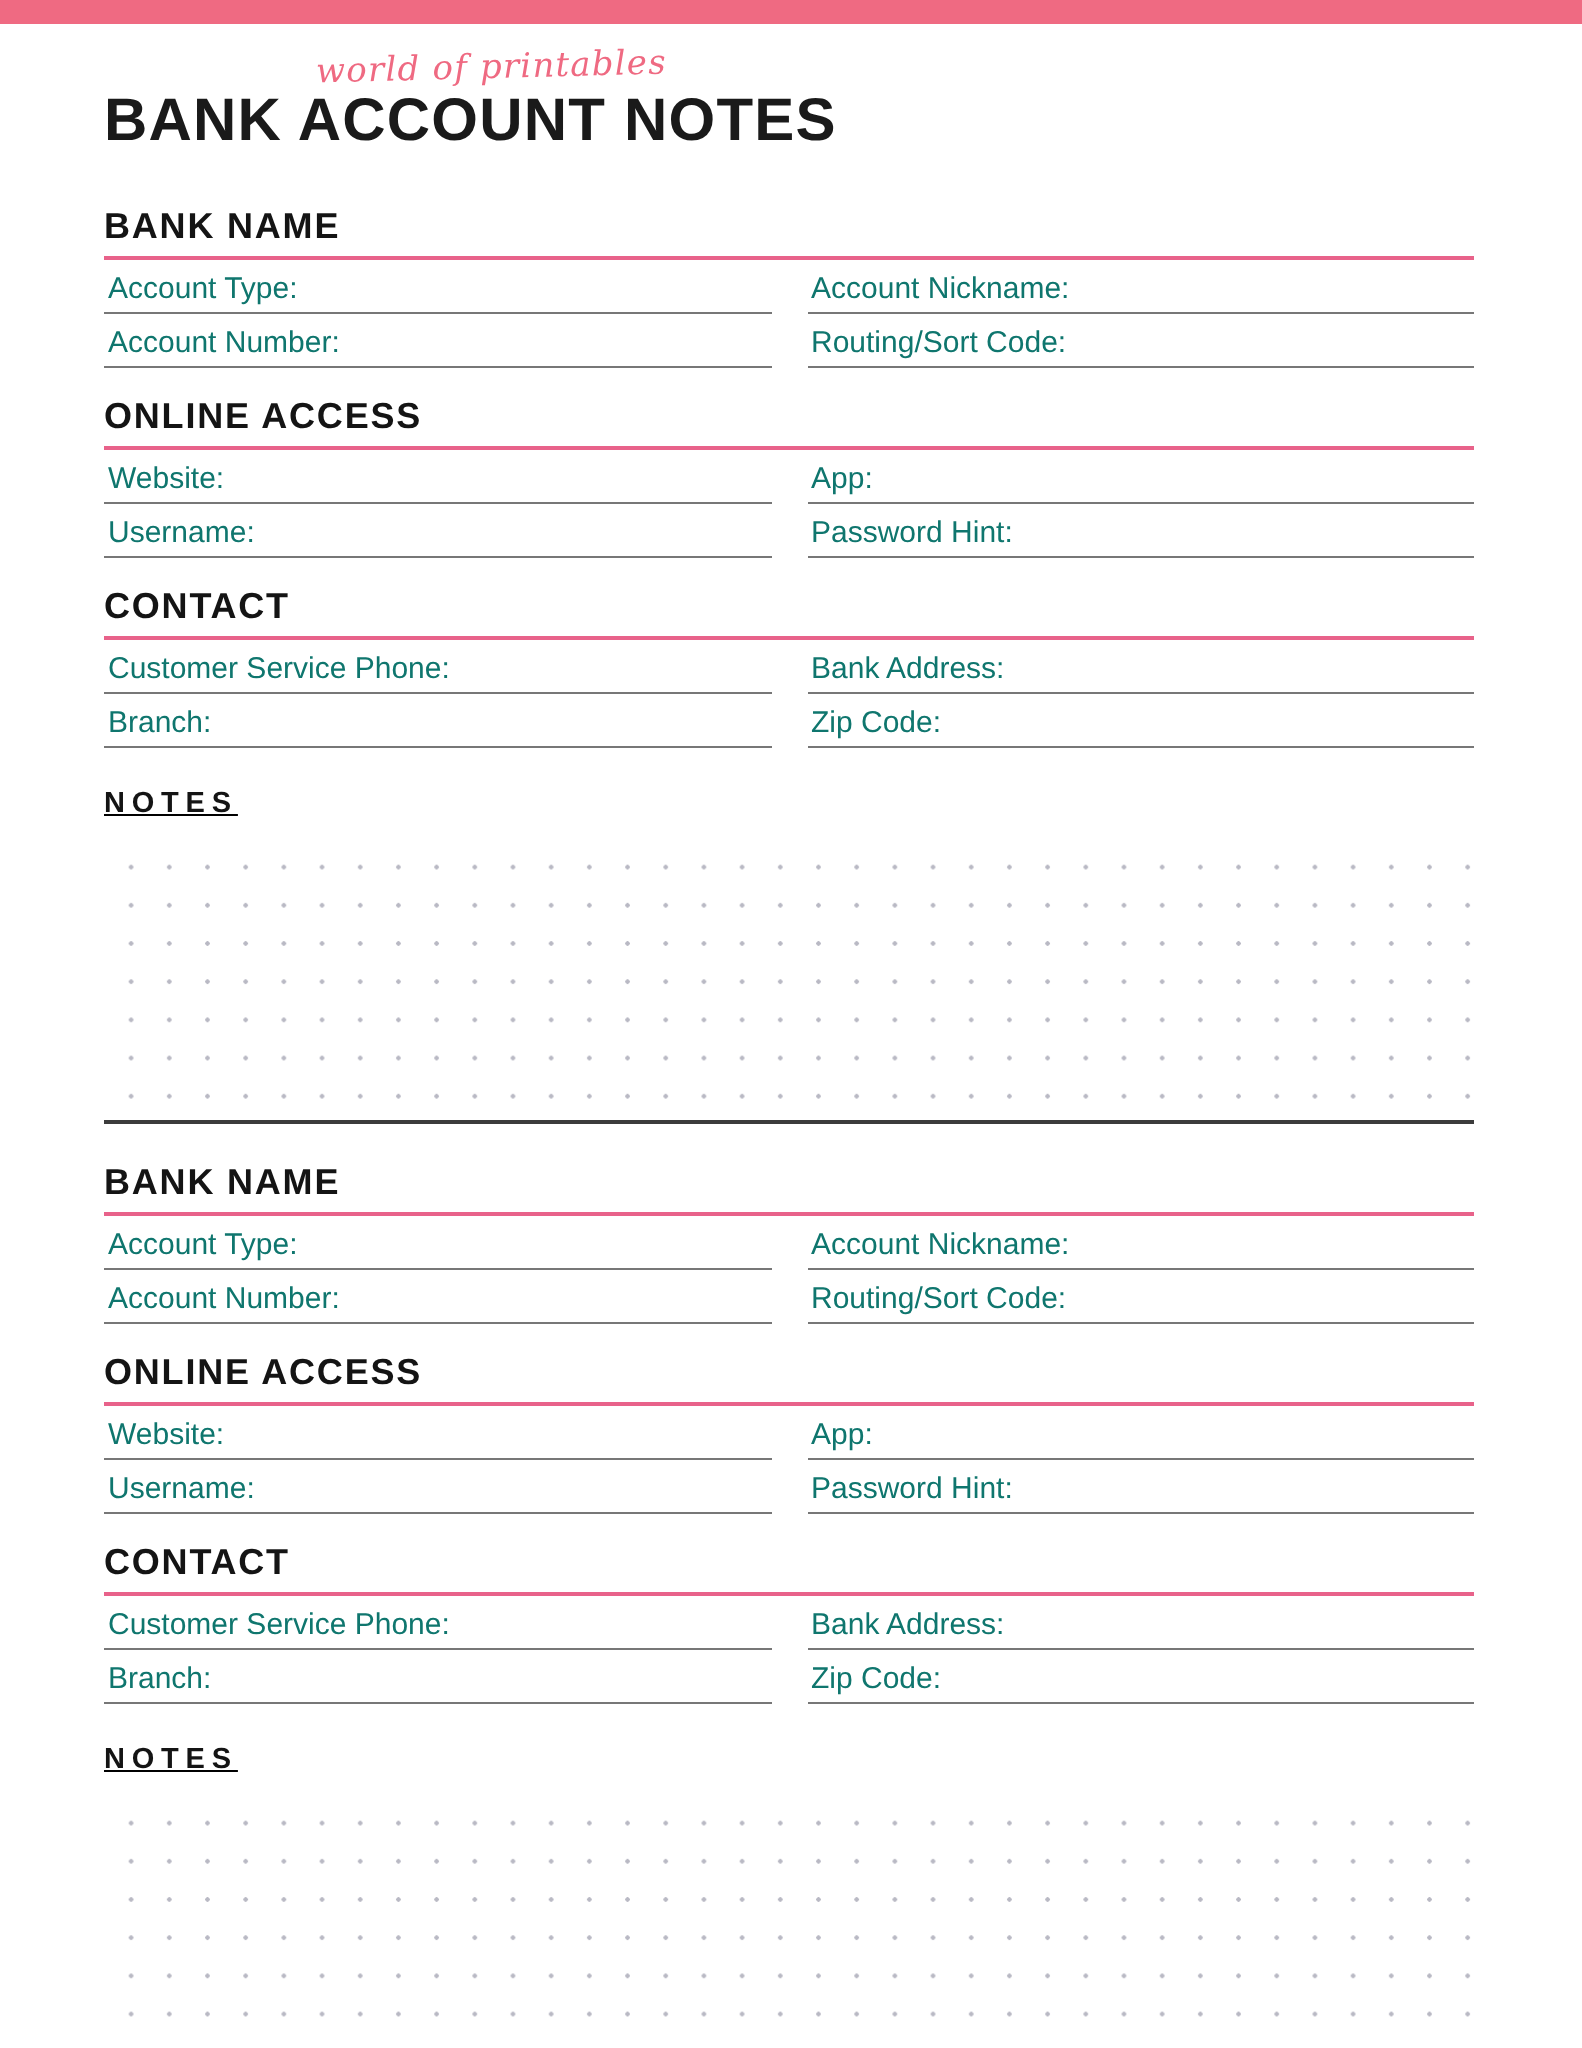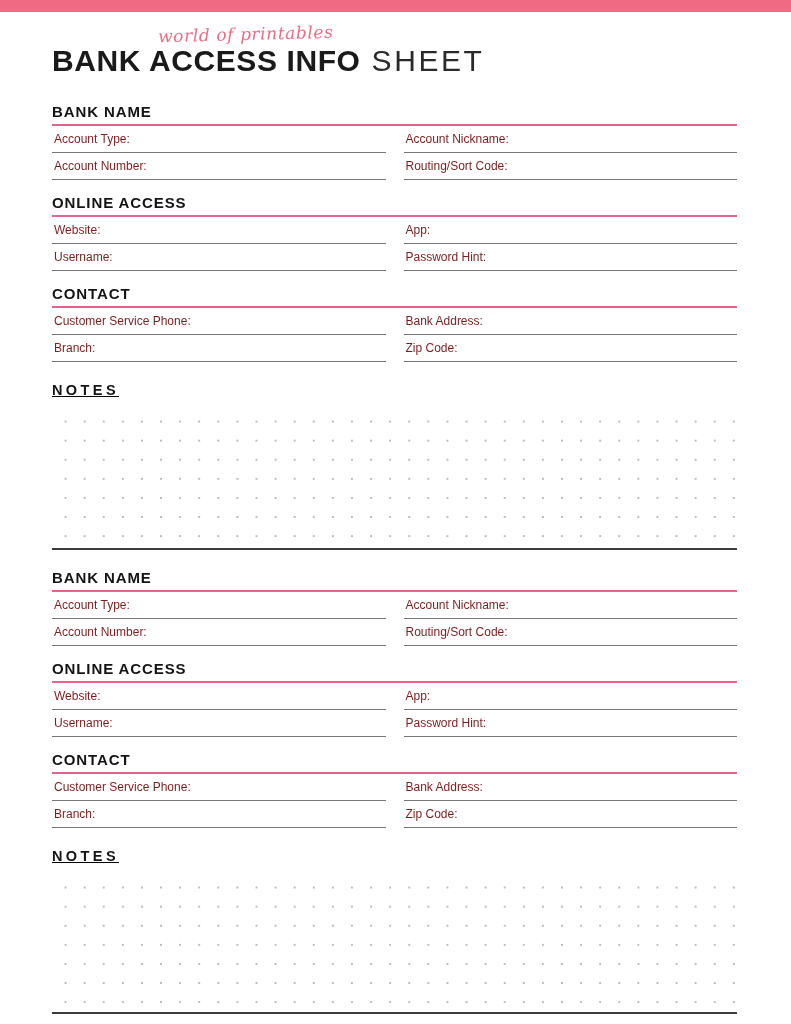--- a/index.html
+++ b/index.html
@@ -72,21 +72,21 @@
     font-weight: 300;
     color: #2a2a2a;
     letter-spacing: 2.6px;
   }
 
   
   .section { margin-top: 14px; }
   .section.first { margin-top: 19px; }
 
   .section-title {
-    font-size: 15px;
+    font-size: 18px;
     font-weight: 700;
     color: #141414;
     letter-spacing: 0.9px;
     padding-bottom: 4px;
   }
   .section-rule {
     height: 2px;
     background: #e8628a;
     width: 100%;
   }
@@ -99,22 +99,22 @@
   .field {
     flex: 1 1 0;
     position: relative;
     height: 27px;
     border-bottom: 1px solid #777777;
   }
   .field-label {
     position: absolute;
     left: 2px;
     top: 6px;
-    font-size: 12px;
-    color: #7f1d1d;
+    font-size: 15px;
+    color: #0f766e;
     font-weight: 400;
     white-space: nowrap;
   }
 
   
   .notes { margin-top: 20px; text-decoration: underline; }
   .notes-title {
     font-size: 14.5px;
     font-weight: 700;
     color: #141414;
@@ -148,22 +148,21 @@
 </head>
 <body>
 
 <div class="top-bar"></div>
 
 <div class="page">
 
   <div class="masthead">
     <div class="script-logo">world of printables</div>
     <div class="title-row">
-      <span class="title-strong">BANK ACCESS INFO</span>
-      <span class="title-light">SHEET</span>
+      <span class="title-strong">BANK ACCOUNT NOTES</span>
     </div>
   </div>
 
   <div id="blocks-host">
       <div class="bank-block">
         <div class="section first">
           <div class="section-title">BANK NAME</div>
           <div class="section-rule"></div>
           <div class="field-row">
             <div class="field">

